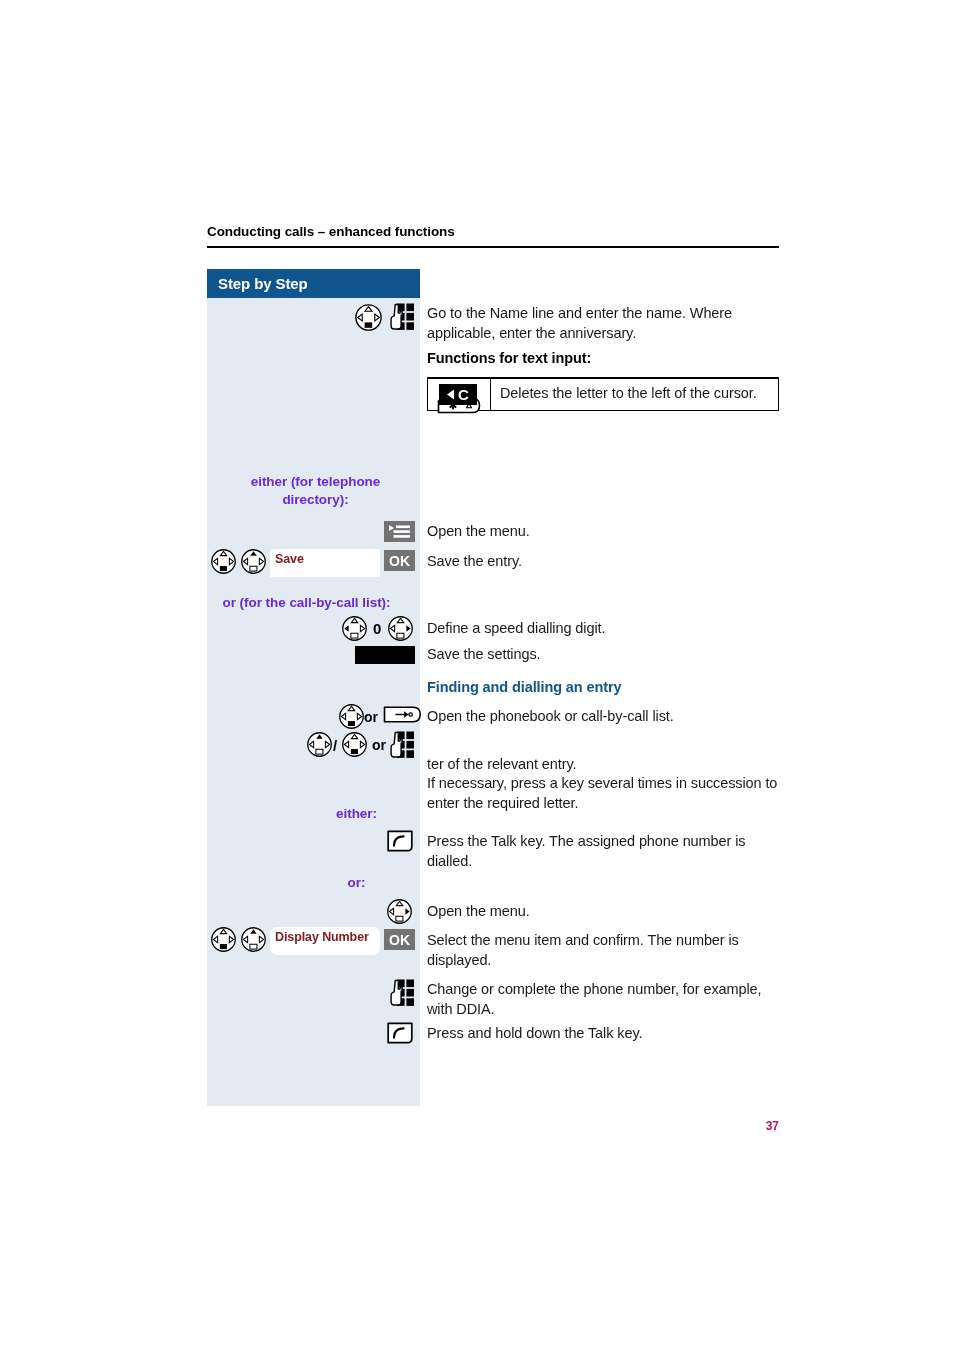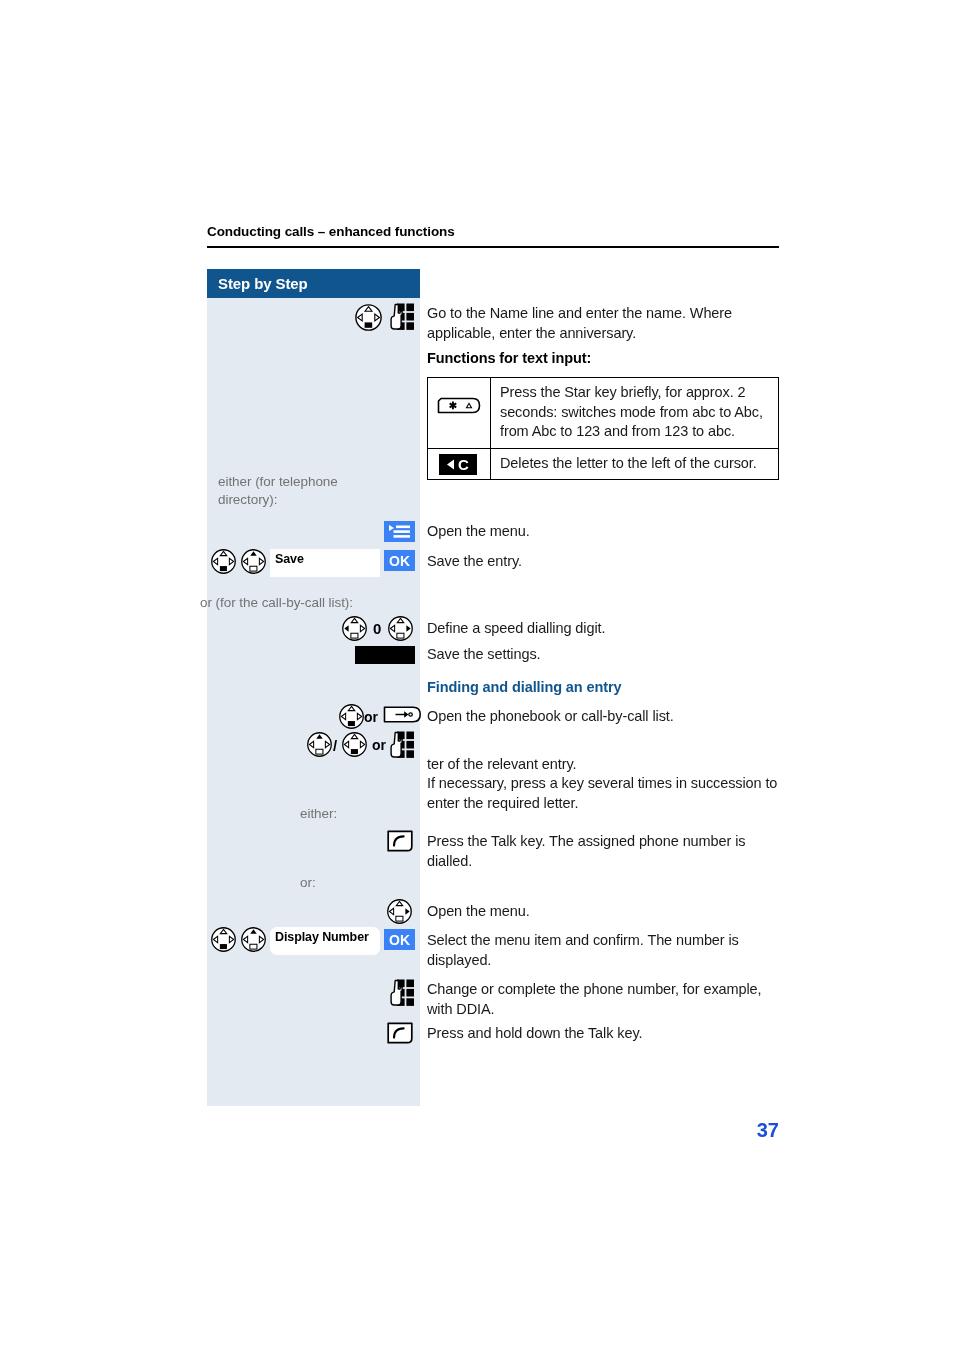--- a/index.html
+++ b/index.html
@@ -57,24 +57,24 @@
     position: absolute;
     left: 207px;
     top: 298px;
     width: 213px;
     height: 808px;
     background: #e3eaf2;
   }
 
   .left-label {
     position: absolute;
-    text-align: left;
+    text-align: center;
     font-size: 13.5px;
-    font-weight: normal;
-    color: #737373;
+    font-weight: bold;
+    color: #6d28d9;
     line-height: 18px;
     letter-spacing: -0.05px;
   }
 
   .body-text {
     position: absolute;
     font-size: 14.5px;
     line-height: 19.5px;
     color: #1a1a1a;
     letter-spacing: -0.1px;
@@ -87,38 +87,38 @@
     color: #10558d;
     letter-spacing: -0.1px;
   }
 
   
   .icon { position: absolute; }
 
   
   .keybox {
     position: absolute;
-    background: #3b82f6;
+    background: #737373;
     color: #ffffff;
     font-weight: bold;
     text-align: center;
     font-size: 14px;
     line-height: 1;
     display: flex;
     align-items: center;
     justify-content: center;
   }
 
   
   .softkey-field {
     position: absolute;
     background: #ffffff;
     font-size: 12.5px;
     font-weight: bold;
-    color: #000000;
+    color: #7f1d1d;
     padding: 3px 0 0 5px;
     box-sizing: border-box;
     letter-spacing: -0.1px;
   }
 
   
   .blackbar {
     position: absolute;
     background: #000000;
   }
@@ -152,23 +152,23 @@
     padding: 5px 6px 6px 9px;
     letter-spacing: -0.1px;
   }
 
   .page-number {
     position: absolute;
     left: 700px;
     top: 1119px;
     width: 79px;
     text-align: right;
-    font-size: 20px;
-    font-weight: bold;
-    color: #1d4ed8;
+    font-size: 12px;
+    font-weight: bold;
+    color: #be185d;
   }
 </style>
 </head>
 <body>
 
 <div class="page-header">Conducting calls – enhanced functions</div>
 <div class="header-rule"></div>
 
 <div class="sbs-title">Step by Step</div>
 <div class="sbs-body"></div>
@@ -203,21 +203,20 @@
   <div class="fn-row">
     <div class="fn-cell-icon">
       <div class="icon" style="left:9px;top:19px;">
         <svg width="44" height="17" viewBox="0 0 44 17">
           <path d="M4 1.5 H36 q6.5 0 6.5 7 t-6.5 7 H1.5 L1.5 4 Z" fill="#ffffff" stroke="#000" stroke-width="1.6" stroke-linejoin="round"></path>
           <text x="16" y="12.3" font-family="'Liberation Sans',sans-serif" font-size="10" font-weight="bold" fill="#000" text-anchor="middle">✱</text>
           <path d="M29.5 10.8 L32 6.3 L34.5 10.8 Z" fill="none" stroke="#000" stroke-width="1.1"></path>
         </svg>
       </div>
     </div>
-    <div class="fn-cell-text">Press the Star key briefly, for approx. 2 seconds: switches mode from abc to Abc, from Abc to 123 and from 123 to abc.</div>
   </div>
   <div class="fn-row">
     <div class="fn-cell-icon">
       <div class="icon" style="left:11px;top:5px;">
         <svg width="38" height="21" viewBox="0 0 38 21">
           <rect x="0" y="0" width="38" height="21" fill="#000"></rect>
           <polygon points="8,10.5 15,5.5 15,15.5" fill="#ffffff"></polygon>
           <text x="24.5" y="16" font-family="'Liberation Sans',sans-serif" font-size="15" font-weight="bold" fill="#ffffff" text-anchor="middle">C</text>
         </svg>
       </div>

